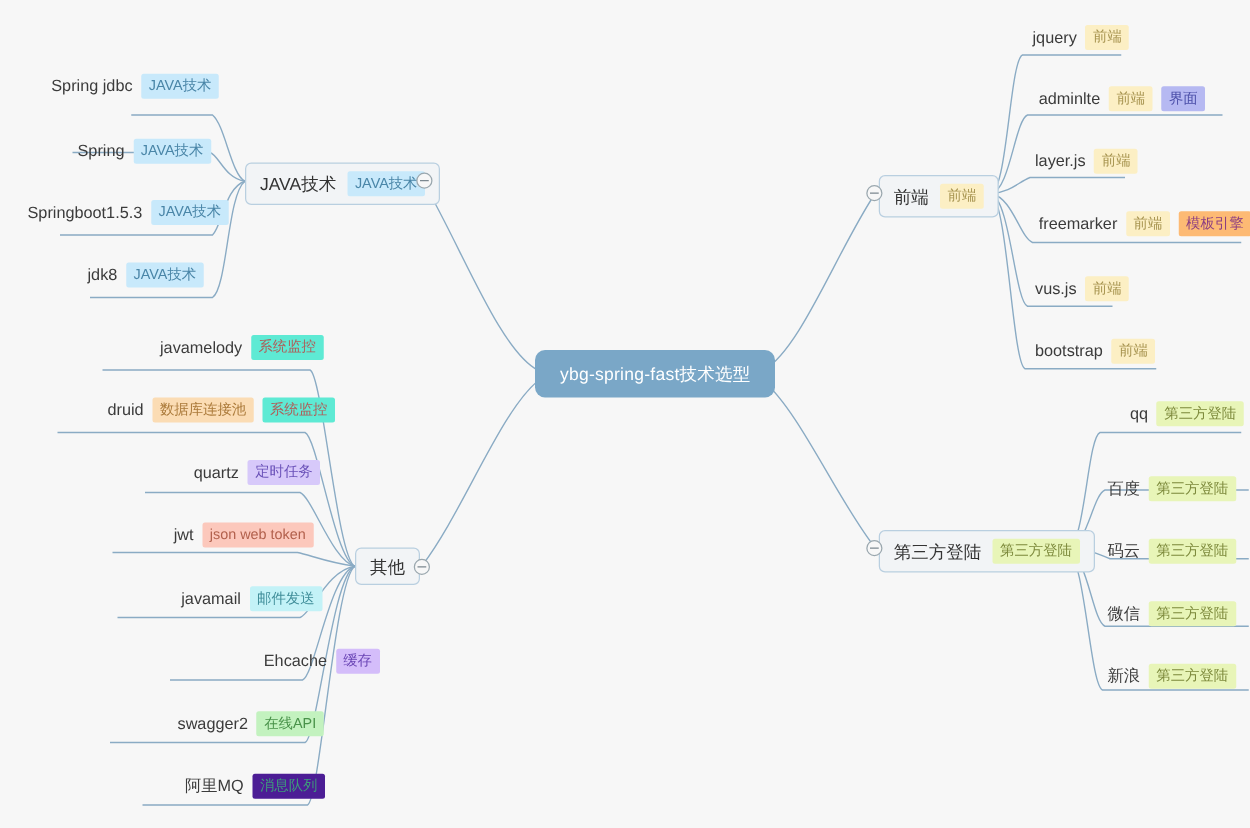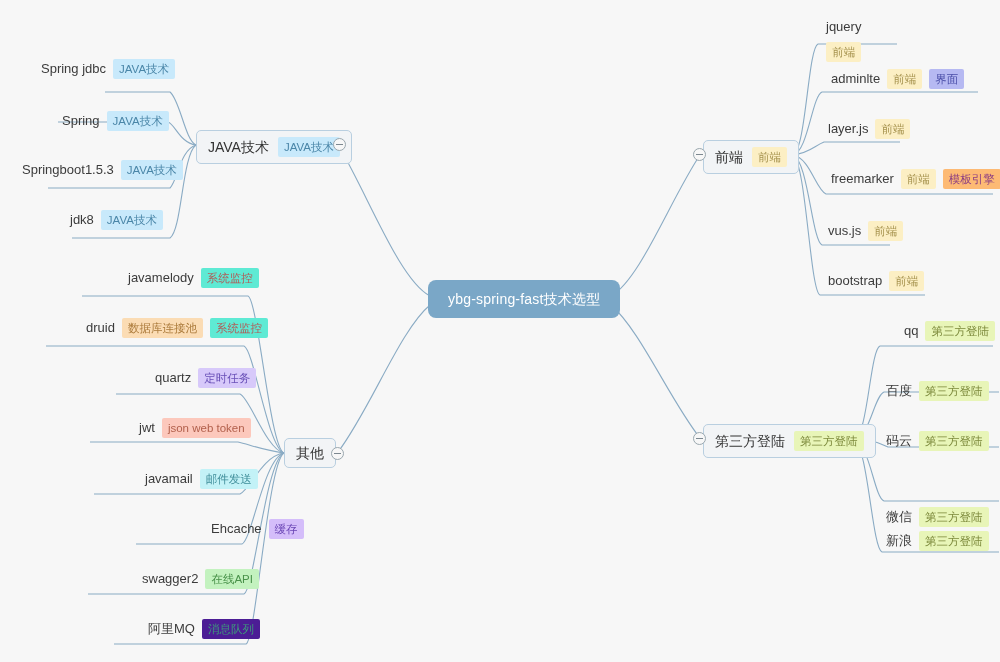--- a/index.html
+++ b/index.html
@@ -245,21 +245,21 @@
     <span class="label">阿里MQ</span>
     <span class="tag tag-mq">消息队列</span>
   </div>
 
   <div class="node branch" style="left:703px; top:140px;">
     <span class="label">前端</span>
     <span class="tag tag-front">前端</span>
   </div>
   <div class="toggle" style="left:693px; top:148px;"></div>
 
-  <div class="node leaf" style="left:826px; top:19px;flex-direction:column;">
+  <div class="node leaf" style="left:826px; top:19px;">
     <span class="label">jquery</span>
     <span class="tag tag-front">前端</span>
   </div>
 
   <div class="node leaf" style="left:831px; top:68px;">
     <span class="label">adminlte</span>
     <span class="tag tag-front">前端</span>
     <span class="tag tag-ui">界面</span>
   </div>
 
@@ -298,21 +298,21 @@
   <div class="node leaf" style="left:886px; top:380px;">
     <span class="label">百度</span>
     <span class="tag tag-login">第三方登陆</span>
   </div>
 
   <div class="node leaf" style="left:886px; top:430px;">
     <span class="label">码云</span>
     <span class="tag tag-login">第三方登陆</span>
   </div>
 
-  <div class="node leaf" style="left:886px; top:506px;">
+  <div class="node leaf" style="left:886px; top:480px;">
     <span class="label">微信</span>
     <span class="tag tag-login">第三方登陆</span>
   </div>
 
   <div class="node leaf" style="left:886px; top:530px;">
     <span class="label">新浪</span>
     <span class="tag tag-login">第三方登陆</span>
   </div>
 
 </div>

